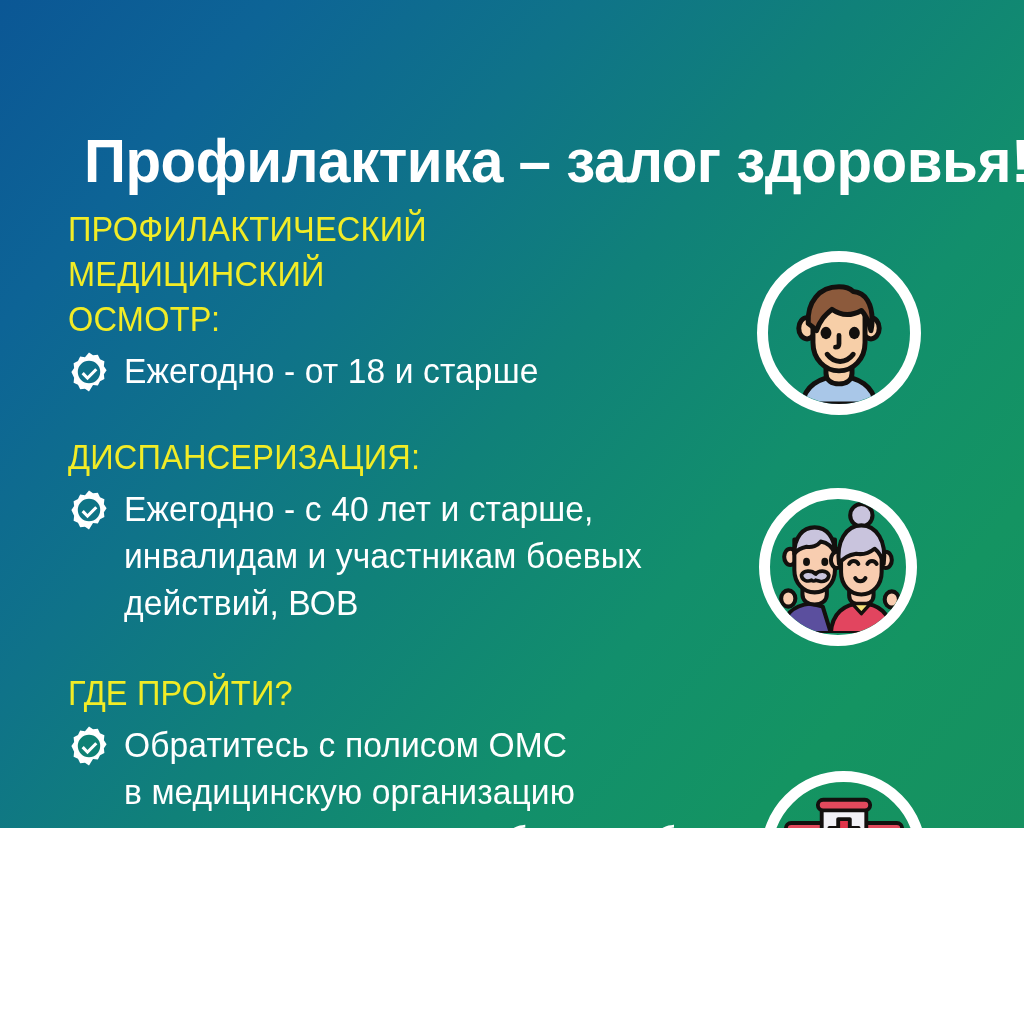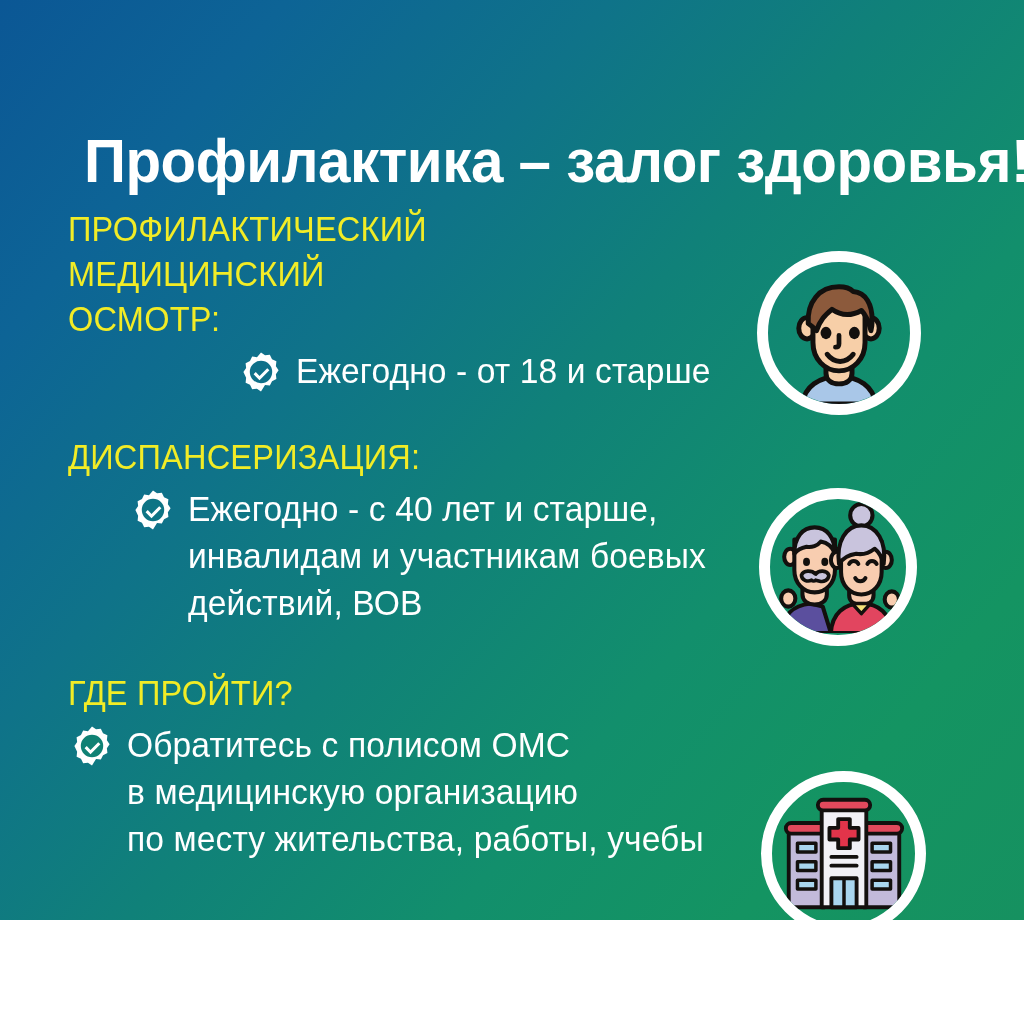--- a/index.html
+++ b/index.html
@@ -4,21 +4,21 @@
 <title>Профилактика – залог здоровья!</title>
 <style>
   html, body {
     margin: 0;
     padding: 0;
     background: #ffffff;
   }
   #poster {
     position: relative;
     width: 1024px;
-    height: 920px;
+    height: 828px;
     overflow: hidden;
     background: linear-gradient(130deg,
         #0b5795 0%,
         #0d6496 16%,
         #0f7389 34%,
         #108179 50%,
         #128f6c 68%,
         #149462 84%,
         #169160 100%);
     font-family: "Liberation Sans", "DejaVu Sans", sans-serif;
@@ -56,21 +56,20 @@
     font-weight: 400;
     letter-spacing: 0.2px;
     transform: scaleX(0.93);
     transform-origin: left center;
     white-space: pre-line;
   }
   .bullet-row {
     display: flex;
     align-items: flex-start;
     margin-top: 6px;
-    justify-content: flex-end;
   }
   .badge-icon {
     flex: 0 0 auto;
     width: 42px;
     height: 42px;
     margin-top: 4px;
     margin-right: 14px;
   }
   .badge-icon svg { display: block; width: 42px; height: 42px; }
   .bullet-text {

